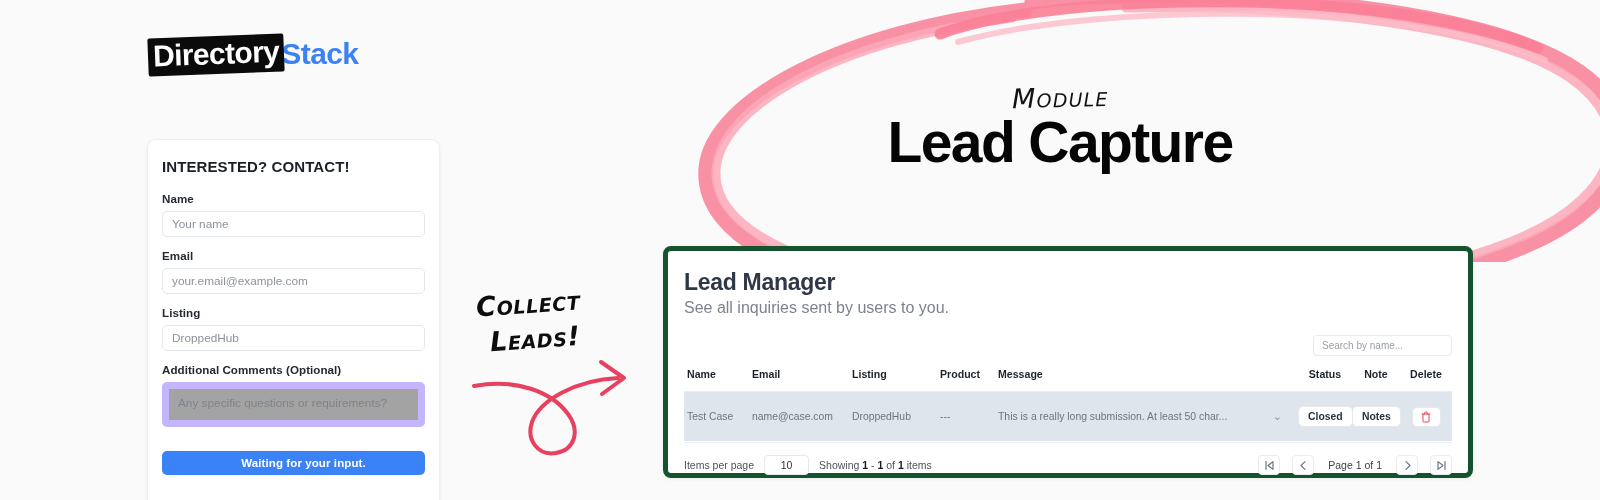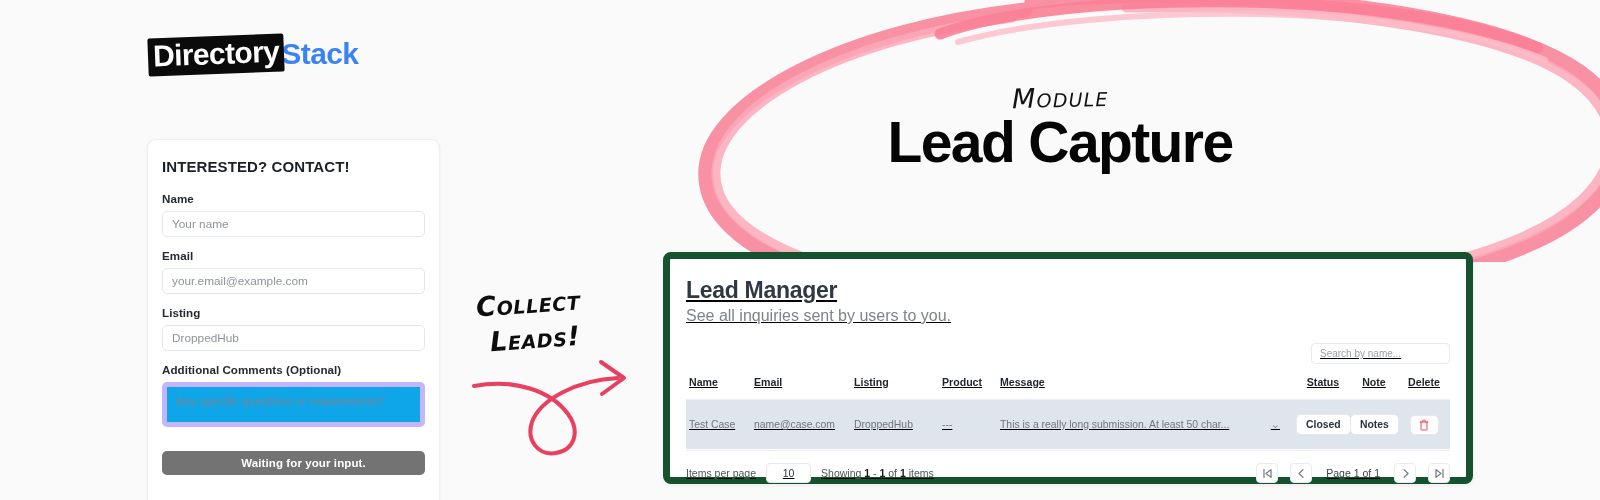--- a/index.html
+++ b/index.html
@@ -50,29 +50,29 @@
     border: 1px solid #e4e7eb; border-radius: 5px;
     background: #fff; padding: 0 9px;
     font-family: "Liberation Sans", sans-serif;
     font-size: 11.8px; color: #2d333b;
     outline: none;
   }
   .txt-input::placeholder { color: #8d939b; }
   .field-block { margin-bottom: 12px; }
   .txt-area {
     width: 100%; height: 45px; resize: none;
-    border: 5px solid #c4b5fd; border-radius: 5px;
-    background: #0ea5e9; padding: 7px 9px;
+    border: 7px solid #c4b5fd; border-radius: 5px;
+    background: #a3a3a3; padding: 7px 9px;
     font-family: "Liberation Sans", sans-serif;
     font-size: 11.8px; color: #2d333b; outline: none;
   }
   .txt-area::placeholder { color: #7e848c; }
   #submit-btn {
     width: 100%; height: 24px; margin-top: 8px;
-    background: #737373; color: #ffffff;
+    background: #3b82f6; color: #ffffff;
     border: none; border-radius: 5px;
     font-family: "Liberation Sans", sans-serif;
     font-size: 11.5px; font-weight: 700; letter-spacing: .1px;
     cursor: pointer;
     padding-left: 20px;
   }
 
   
   #circle-scribble {
     position: absolute; left: 640px; top: -28px;
@@ -105,28 +105,27 @@
     font-style: italic; font-weight: 600;
     font-variant: small-caps;
     color: #0d0d0d; letter-spacing: .6px;
   }
   #collect-annot .hl1 { font-size: 27px; transform: rotate(-4deg); display:inline-block; margin-left: 4px; }
   #collect-annot .hl2 { font-size: 27px; transform: rotate(-4deg); display:inline-block; margin-left: 18px; margin-top: 4px;}
   #arrow-svg { position: absolute; left: -4px; top: 70px; }
 
   
   #lead-panel {
-    position: absolute; left: 663px; top: 252px;
+    position: absolute; left: 663px; top: 246px;
     width: 810px; height: 232px;
     background: #ffffff;
-    border: 7px solid #14532d;
+    border: 5px solid #14532d;
     border-radius: 8px;
     box-shadow: 0 1px 4px rgba(16,24,40,.07);
     padding: 18px 16px 0 16px;
-    text-decoration: underline;
   }
   #lead-title { font-size: 23px; font-weight: 700; color: #2f3845; letter-spacing: -.3px; }
   #lead-sub { font-size: 16px; color: #7b838f; margin-top: 3px; }
   #search-row { display: flex; justify-content: flex-end; margin-top: 18px; }
   #search-input {
     width: 139px; height: 21px;
     border: 1px solid #e8eaee; border-radius: 4px;
     background: #fff; padding: 0 8px;
     font-family: "Liberation Sans", sans-serif;
     font-size: 10px; color: #4b5260; outline: none;

